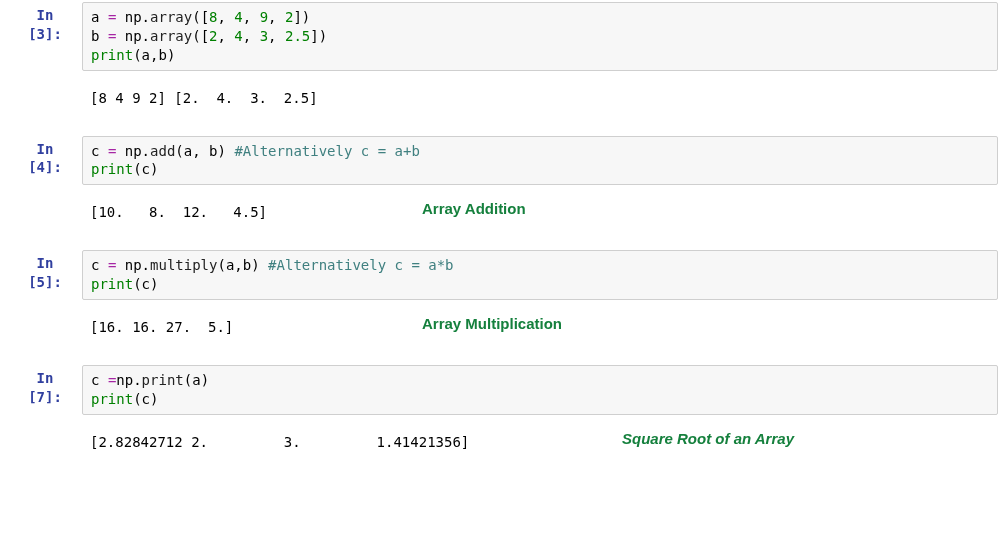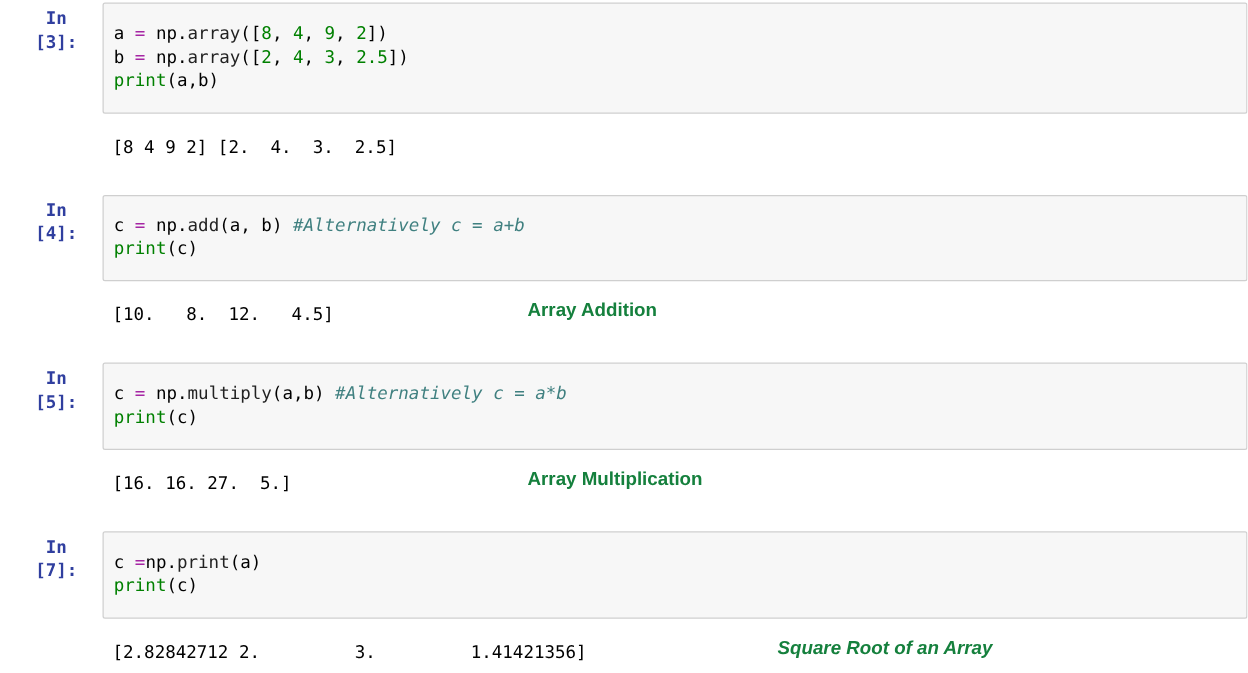--- a/index.html
+++ b/index.html
@@ -23,41 +23,41 @@
     color: #303F9F;
     user-select: none;
     font-weight: bold;
   }
   .prompt-empty { color: transparent; }
   .input-area {
     flex: 1;
     background: #f7f7f7;
     border: 1px solid #cfcfcf;
     border-radius: 2px;
-    padding: 15px 8px;
+    padding: 5px 8px;
     margin: 2px 0;
     white-space: pre;
     font-family: "DejaVu Sans Mono", Menlo, Consolas, monospace;
     overflow: hidden;
   }
   .output-area {
     flex: 1;
     padding: 6px 19px 4px 8px;
     white-space: pre;
     font-family: "DejaVu Sans Mono", Menlo, Consolas, monospace;
     position: relative;
     overflow: visible;
   }
   .tok-var { color: #000; }
   .tok-op { color: #a626a4; }
   .tok-fn { color: #222; }
   .tok-name { color: #008000; }
   .tok-num { color: #008000; }
   .tok-punct { color: #000; }
-  .tok-comment { color: #408080; font-style: italic; }
+  .tok-comment { color: #408080; }
   .annotation {
     position: absolute;
     color: #15803d;
     font-family: Arial, Helvetica, sans-serif;
     font-weight: 700;
     font-size: 15px;
     white-space: nowrap;
   }
   .gap { height: 22px; }
   .gap-sm { height: 10px; }

